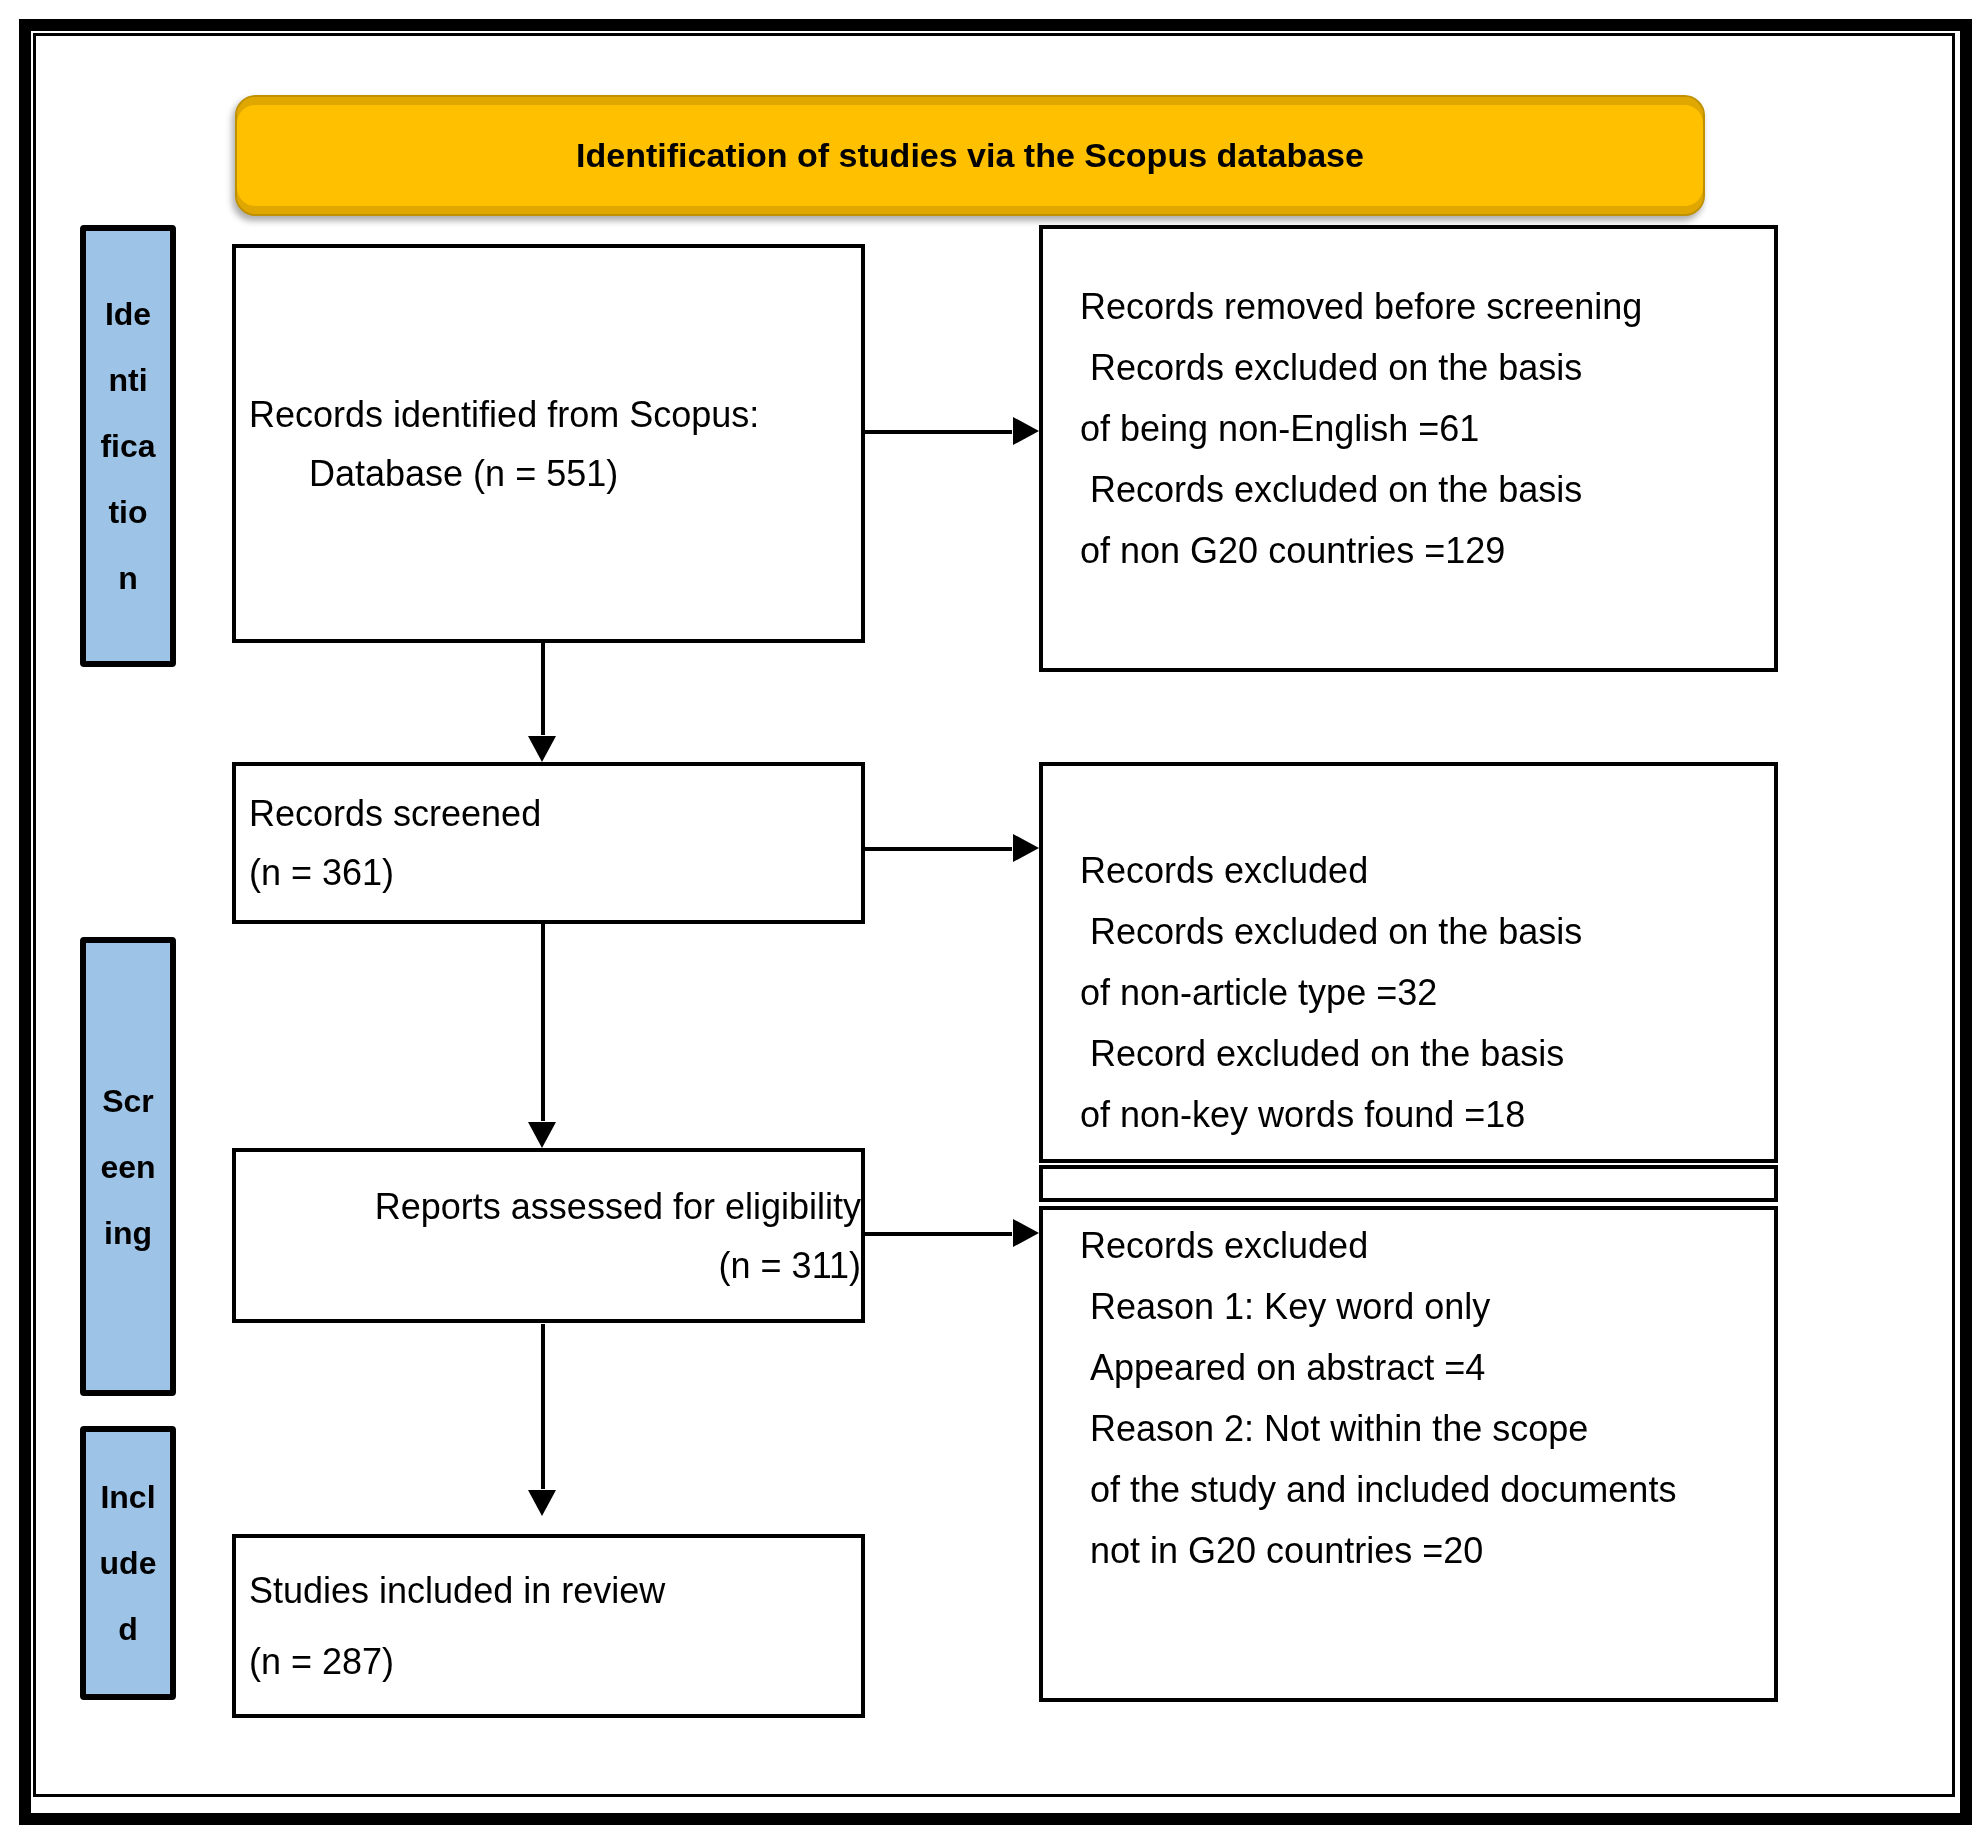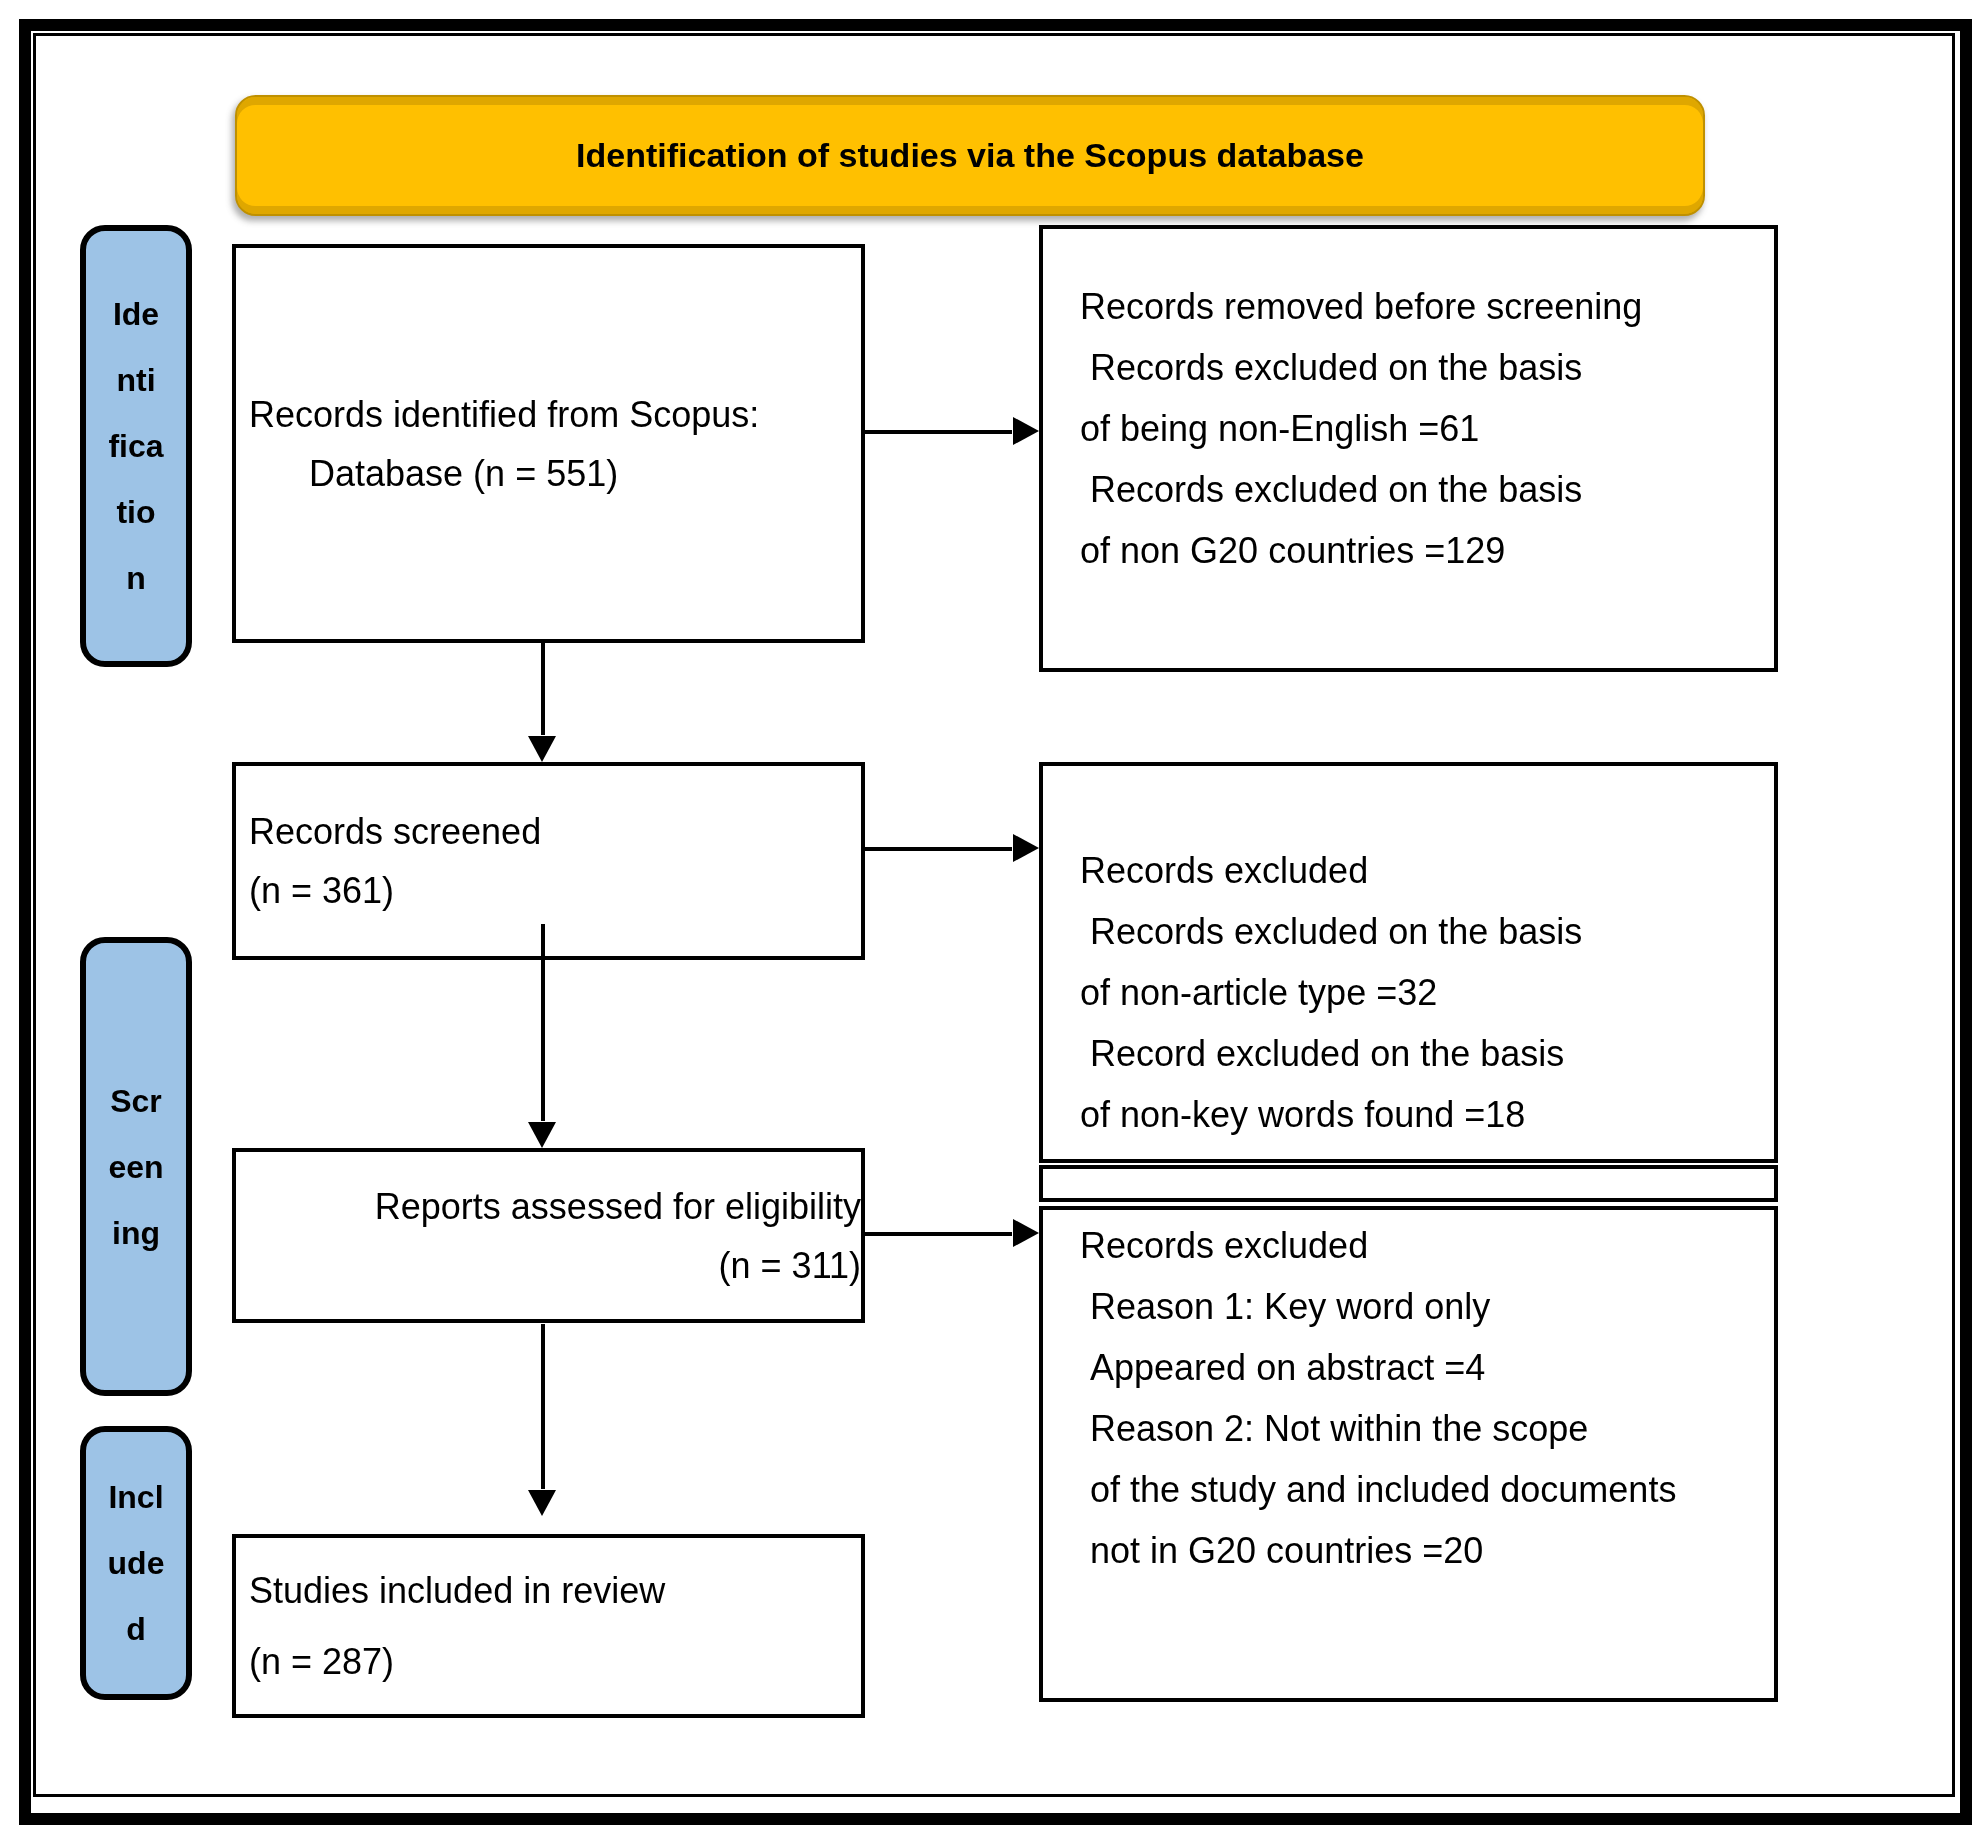--- a/index.html
+++ b/index.html
@@ -7,32 +7,32 @@
           font-family:Liberation Sans, sans-serif;color:#000;overflow:hidden;}
   .outer-frame{position:absolute;left:18.7px;top:18.7px;width:1953px;height:1806px;
           border:12.8px solid #000;box-sizing:border-box;}
   .inner-frame{position:absolute;left:33px;top:33px;width:1922px;height:1764px;
           border:3.9px solid #000;box-sizing:border-box;}
   .title-banner{position:absolute;left:235px;top:95px;width:1470px;height:121px;
           background:#FFC000;border:2.9px solid #BF9000;border-radius:20.6px;
           box-sizing:border-box;display:flex;align-items:center;justify-content:center;
           box-shadow:-2.9px 4.9px 6.9px rgba(80,80,80,0.45), inset 0 7.9px 0 #DFA700, inset 0 -7.9px 0 #DFA700;}
   .title-text{font-weight:bold;font-size:34px;text-align:center;}
-  .stage{position:absolute;left:80px;width:112px;background:#9DC3E6;
-          border:6.4px solid #000;border-radius:25px;box-sizing:border-box;
+  .stage{position:absolute;left:80px;width:96px;background:#9DC3E6;
+          border:6.4px solid #000;border-radius:4px;box-sizing:border-box;
           display:flex;align-items:center;justify-content:center;text-align:center;
           font-weight:bold;font-size:32px;line-height:66px;white-space:pre-line;}
   #stage-identification{top:225px;height:442px;}
   #stage-screening{top:937px;height:459px;}
   #stage-included{top:1426px;height:274px;}
   .fbox{position:absolute;background:#fff;border:4.4px solid #000;box-sizing:border-box;
           display:flex;flex-direction:column;justify-content:center;
           font-size:36px;line-height:59px;padding-left:13px;}
   #box-records-identified{left:232px;top:244px;width:633px;height:399px;}
-  #box-records-screened{left:232px;top:762px;width:633px;height:198px;}
+  #box-records-screened{left:232px;top:762px;width:633px;height:162px;}
   #box-reports-assessed{left:232px;top:1148px;width:633px;height:175px;align-items:flex-end;}
   #box-studies-included{left:232px;top:1534px;width:633px;height:184px;gap:12px;}
   .rbox{position:absolute;left:1039px;width:739px;background:#fff;border:4.4px solid #000;
           box-sizing:border-box;font-size:36px;line-height:61px;padding-left:37px;
           display:flex;flex-direction:column;}
   #box-removed-before-screening{top:225px;height:447px;padding-top:47px;}
   #box-records-excluded-screening{top:762px;height:401px;padding-top:74px;}
   #box-right-spacer{top:1165px;height:37px;padding:0;}
   #box-records-excluded-eligibility{top:1206px;height:496px;padding-top:4.9px;}
   .line{white-space:pre;}

